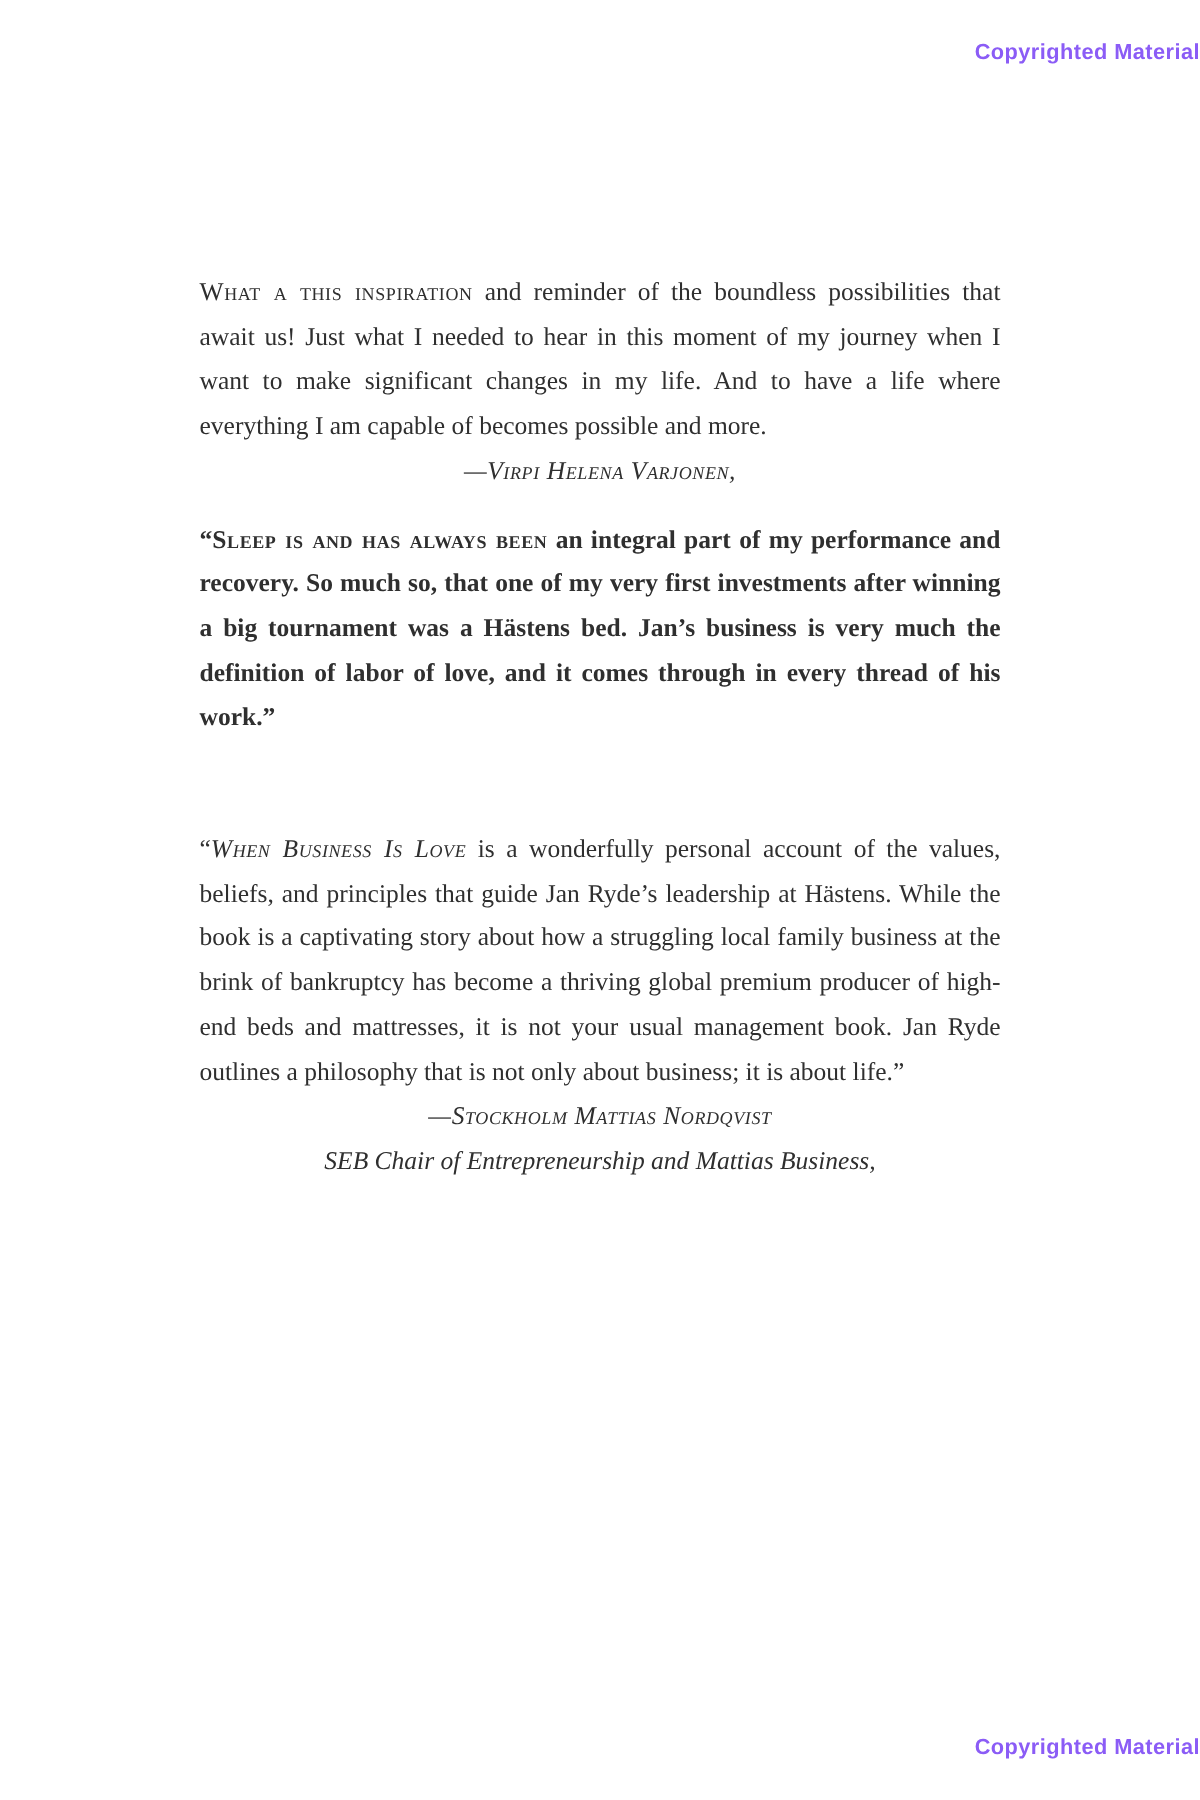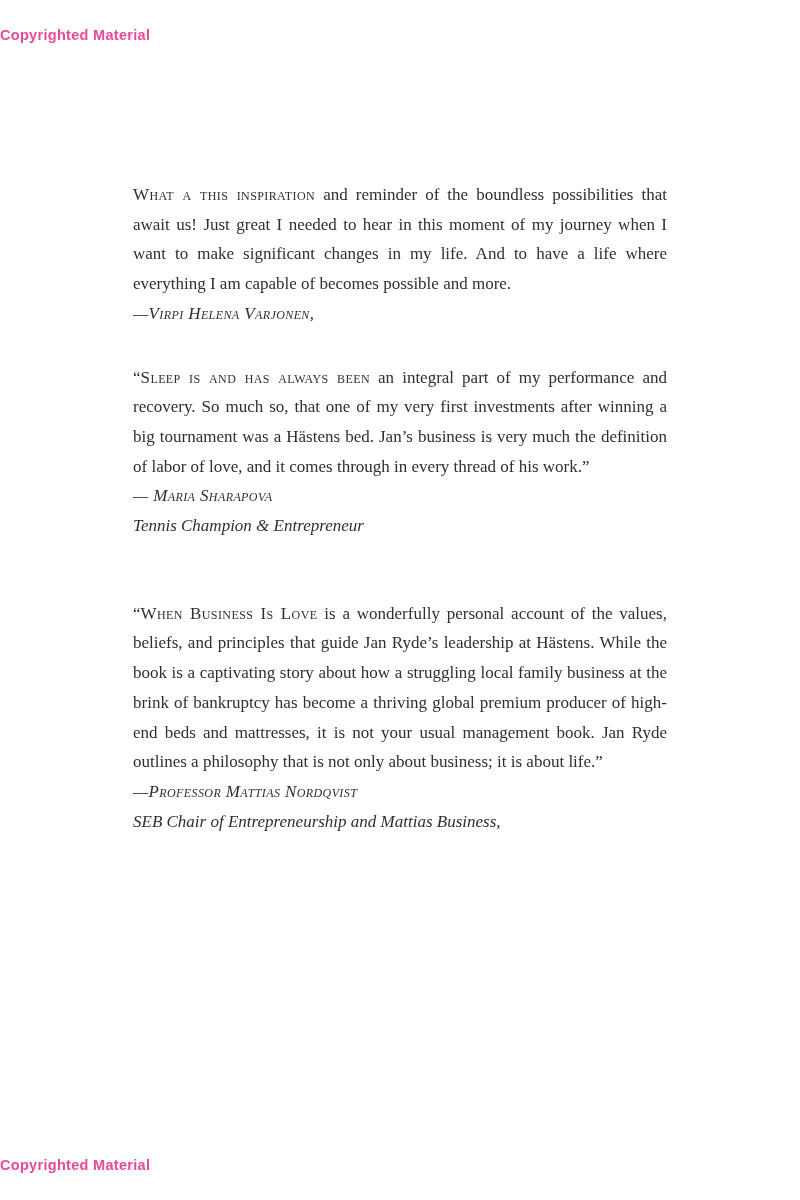--- a/index.html
+++ b/index.html
@@ -9,76 +9,75 @@
     height: 1200px;
     background: #ffffff;
     font-family: "Liberation Serif", serif;
     color: #2f2f2f;
     overflow: hidden;
   }
   .copyright {
     position: absolute;
     left: 0;
     width: 100%;
-    text-align: left;
+    text-align: right;
     font-family: "Liberation Sans", sans-serif;
     font-weight: 700;
     font-size: 14.5px;
-    color: #ec4899;
+    color: #8b5cf6;
     letter-spacing: 0.3px;
   }
   .copyright.top { top: 27px; }
   .copyright.bottom { top: 1157px; }
   .content {
     position: absolute;
     left: 133px;
     top: 180px;
     width: 534px;
     font-size: 17px;
     line-height: 29.7px;
   }
   .testimonial { margin: 0; }
-  .testimonial.t2 { margin-top: 34px; }
+  .testimonial.t2 { margin-top: 16px; font-weight: bold; }
   .testimonial.t3 { margin-top: 58px; }
   .quote {
     margin: 0;
     text-align: justify;
   }
   .attr {
     margin: 0;
-    text-align: left;
+    text-align: center;
     font-style: italic;
   }
   .sc {
     font-variant: small-caps;
     letter-spacing: 0.4px;
   }
-  .italic { }
+  .italic { font-style: italic; }
 </style>
 </head>
 <body>
 
 <div class="page">
 
   <div class="copyright top">Copyrighted Material</div>
 
   <section class="content">
 
     <article class="testimonial t1">
-      <p class="quote"><span class="sc">What a this inspiration</span><span> and reminder of the boundless possibilities that await us! Just great I needed to hear in this moment of my journey when I want to make significant changes in my life. And to have a life where everything I am capable of becomes possible and more.</span></p>
+      <p class="quote"><span class="sc">What a this inspiration</span><span> and reminder of the boundless possibilities that await us! Just what I needed to hear in this moment of my journey when I want to make significant changes in my life. And to have a life where everything I am capable of becomes possible and more.</span></p>
       <p class="attr"><span class="sc">—Virpi Helena Varjonen,</span><br></p>
     </article>
 
     <article class="testimonial t2">
       <p class="quote"><span>“</span><span class="sc">Sleep is and has always been</span><span> an integral part of my performance and recovery. So much so, that one of my very first investments after winning a big tournament was a Hästens bed. Jan’s business is very much the definition of labor of love, and it comes through in every thread of his work.”</span></p>
-      <p class="attr"><span class="sc">— Maria Sharapova</span><br><span>Tennis Champion &amp; Entrepreneur</span></p>
     </article>
 
     <article class="testimonial t3">
       <p class="quote"><span>“</span><span class="sc italic">When Business Is Love</span><span> is a wonderfully personal account of the values, beliefs, and principles that guide Jan Ryde’s leadership at Hästens. While the book is a captivating story about how a struggling local family business at the brink of bankruptcy has become a thriving global premium producer of high-end beds and mattresses, it is not your usual management book. Jan Ryde outlines a philosophy that is not only about business; it is about life.”</span></p>
-      <p class="attr"><span class="sc">—Professor Mattias Nordqvist</span><br><span>SEB Chair of Entrepreneurship and Mattias Business,</span><br><br></p>
+      <p class="attr"><span class="sc">—Stockholm Mattias Nordqvist</span><br><span>SEB Chair of Entrepreneurship and Mattias Business,</span><br><br></p>
     </article>
 
   </section>
 
   <div class="copyright bottom">Copyrighted Material</div>
 
 </div>
 
 </body></html>

